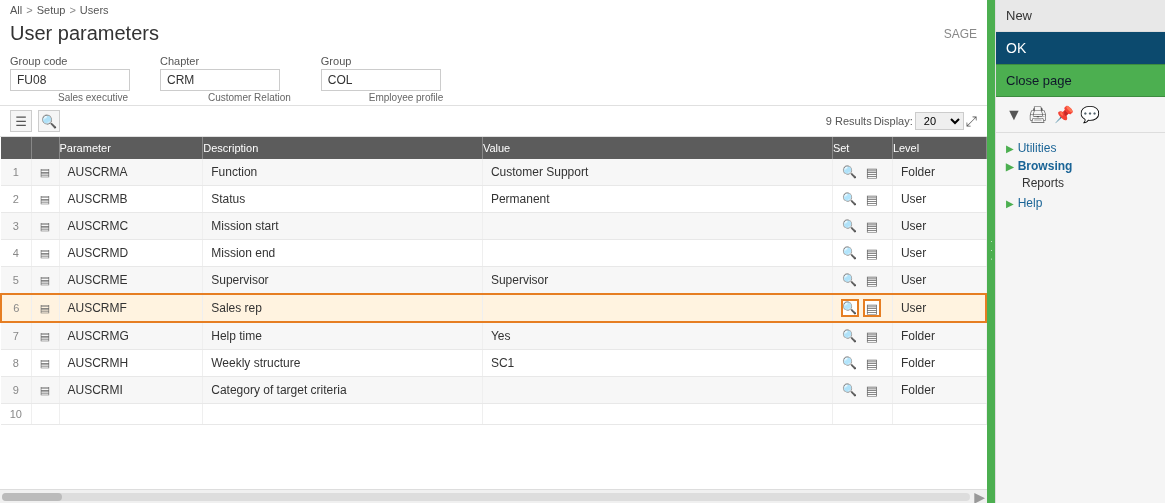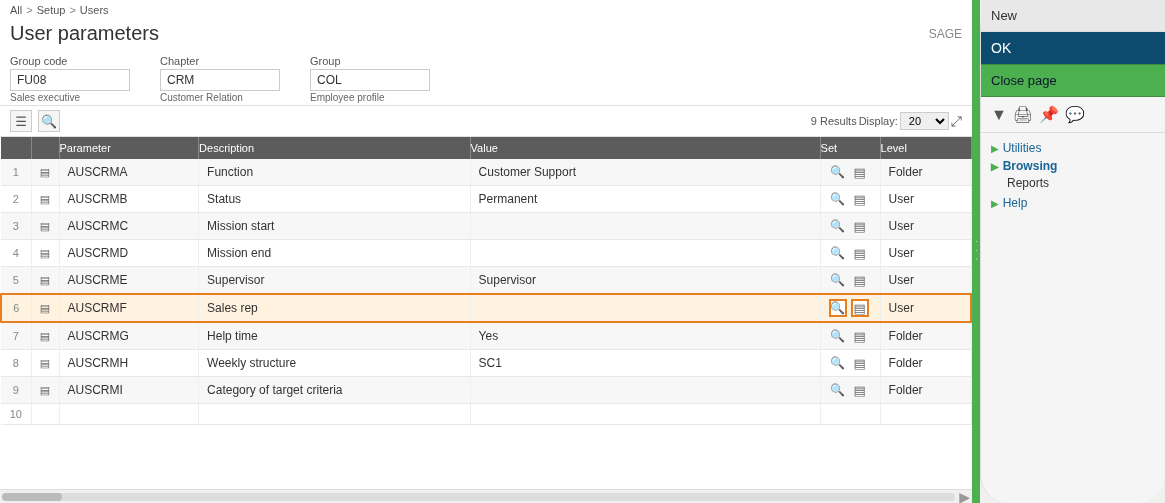--- a/index.html
+++ b/index.html
@@ -7,21 +7,21 @@
     .main-content { flex: 1; background: #fff; display: flex; flex-direction: column; overflow: hidden; }
     .breadcrumb { font-size: 11px; color: #555; padding: 4px 10px; display: flex; gap: 4px; align-items: center; }
     .breadcrumb span { color: #555; }
     .breadcrumb .sep { color: #888; }
     .page-title { font-size: 20px; font-weight: 300; color: #333; padding: 2px 10px 6px 10px; display: flex; justify-content: space-between; align-items: center; }
     .sage-label { font-size: 12px; color: #888; font-weight: normal; }
     .fields-row { display: flex; gap: 30px; padding: 4px 10px 2px 10px; align-items: flex-start; }
     .field-group { display: flex; flex-direction: column; }
     .field-label { font-size: 11px; color: #555; margin-bottom: 2px; }
     .field-input { border: 1px solid #ccc; background: #fff; padding: 3px 6px; font-size: 12px; width: 120px; color: #333; }
-    .field-sub { font-size: 10px; color: #666; margin-top: 1px; }
+    .field-sub { font-size: 10px; color: #666; margin-top: 1px; margin-left: 48px; }
     .toolbar { display: flex; align-items: center; padding: 4px 10px; gap: 6px; border-top: 1px solid #e0e0e0; border-bottom: 1px solid #e0e0e0; }
     .toolbar-icon { width: 22px; height: 22px; border: 1px solid #ccc; background: #f5f5f5; display: flex; align-items: center; justify-content: center; cursor: pointer; font-size: 13px; color: #555; }
     .results-info { margin-left: auto; font-size: 11px; color: #555; display: flex; align-items: center; gap: 2px; }
     .display-select { border: 1px solid #ccc; padding: 1px 4px; font-size: 11px; }
     .expand-icon { cursor: pointer; color: #555; font-size: 14px; }
     .table-container { flex: 1; overflow: auto; }
     table { width: 100%; border-collapse: collapse; font-size: 12px; }
     thead tr { background: #5c5c5c; color: #fff; }
     thead th { padding: 5px 0; text-align: left; font-weight: normal; border-right: 1px solid #888; font-size: 11px; }
     thead th:first-child { width: 30px; }
@@ -32,21 +32,21 @@
     td.row-num { color: #888; text-align: center; font-size: 11px; width: 25px; }
     td.icon-cell { text-align: center; width: 28px; }
     .row-icon { font-size: 11px; color: #666; }
     .action-icons { display: flex; gap: 4px; align-items: center; }
     .action-icon { font-size: 13px; color: #666; cursor: pointer; width: 18px; height: 18px; display: flex; align-items: center; justify-content: center; }
     .action-icon.highlighted-icon { border: 2px solid #e67e22; background: #fff; }
     .scrollbar-bottom { height: 14px; background: #f0f0f0; border-top: 1px solid #ddd; display: flex; align-items: center; padding: 0 2px; }
     .scrollbar-track { flex: 1; height: 8px; background: #ddd; border-radius: 4px; position: relative; }
     .scrollbar-thumb { width: 60px; height: 8px; background: #bbb; border-radius: 4px; position: absolute; left: 0; }
     
-    .right-panel { width: 185px; background: #f5f5f5; border-left: 1px solid #ddd; display: flex; flex-direction: column; border-radius: 28px; }
+    .right-panel { width: 170px; background: #f5f5f5; border-left: 1px solid #ddd; display: flex; flex-direction: column; }
     .right-panel-top { display: flex; flex-direction: column; }
     .btn-new { background: #e8e8e8; color: #333; border: none; padding: 8px 10px; text-align: left; font-size: 13px; cursor: pointer; border-bottom: 1px solid #ddd; }
     .btn-ok { background: #0c4a6e; color: #fff; border: none; padding: 8px 10px; text-align: left; font-size: 14px; cursor: pointer; border-bottom: 1px solid #3d8c40; }
     .btn-close { background: #4caf50; color: #0f172a; border: none; padding: 8px 10px; text-align: left; font-size: 13px; cursor: pointer; border-bottom: 1px solid #3d8c40; }
     .icon-toolbar { display: flex; align-items: center; gap: 6px; padding: 8px 10px; border-bottom: 1px solid #ddd; }
     .panel-icon { font-size: 16px; color: #555; cursor: pointer; }
     .nav-section { padding: 6px 10px; }
     .nav-item { display: flex; align-items: center; gap: 4px; padding: 2px 0; color: #1a6496; cursor: pointer; font-size: 12px; }
     .nav-item .triangle { color: #4caf50; font-size: 10px; }
     .nav-sub { padding-left: 16px; color: #333; font-size: 12px; cursor: pointer; display: block; margin: 1px 0; }

